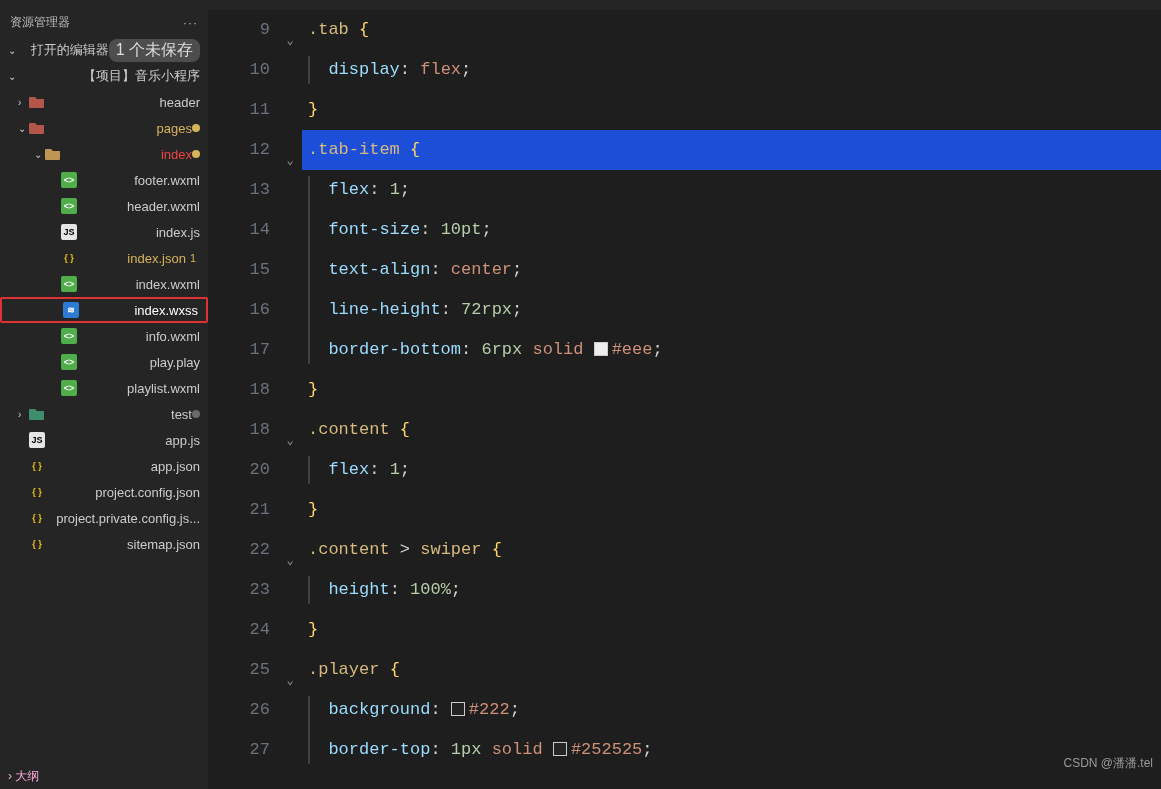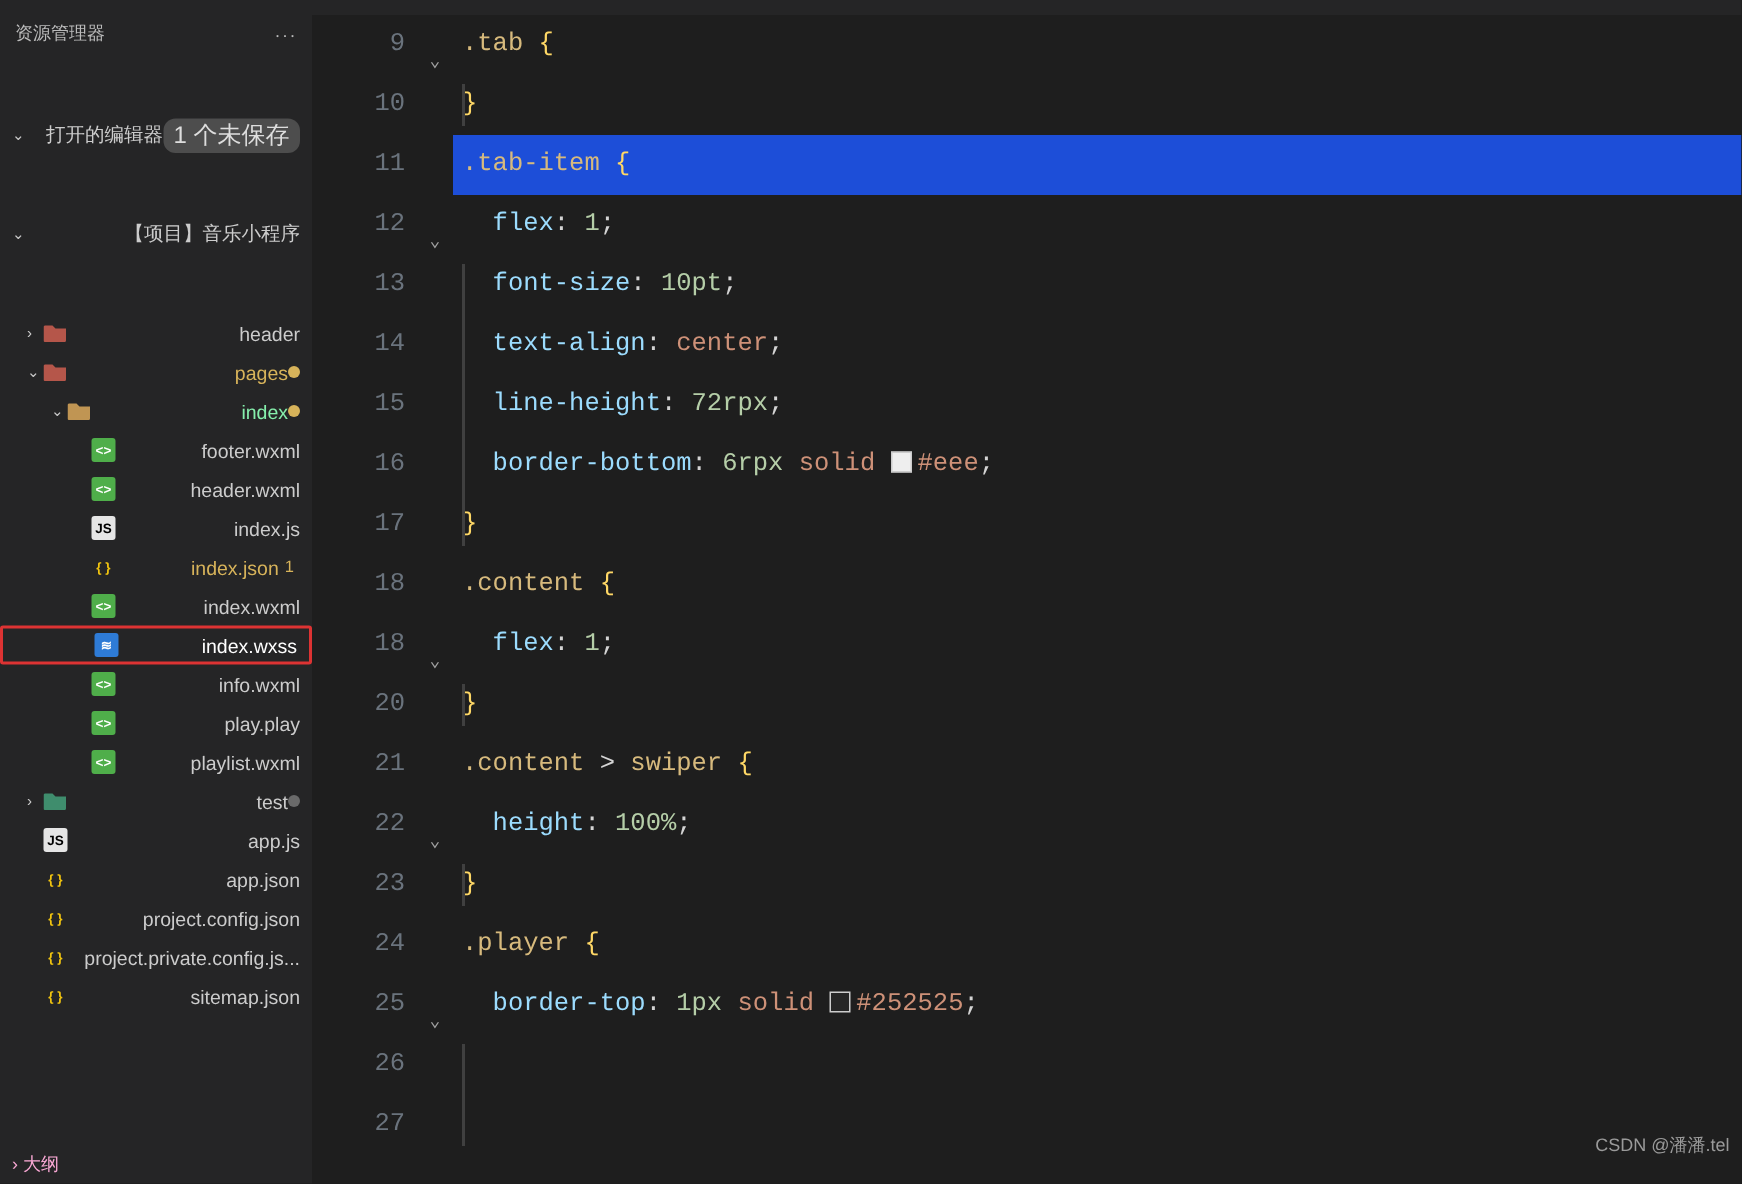--- a/index.html
+++ b/index.html
@@ -1,20 +1,20 @@
 <!DOCTYPE html>
 <html><head>
 <meta charset="utf-8">
 <style>
   * { box-sizing: border-box; margin: 0; padding: 0; }
   html, body { width: 1161px; height: 789px; background: #1e1e1e; font-family: Consolas, "Courier New", monospace; color: #ccc; overflow: hidden; }
   body { display: flex; flex-direction: column; }
   .top { height: 10px; background: #252526; }
   .main { flex: 1; display: flex; min-height: 0; }
-  .sidebar { width: 208px; background: #252526; color: #ccc; font-size: 13px; font-family: "Segoe UI", "Microsoft YaHei", sans-serif; display: flex; flex-direction: column; gap: 40px; }
+  .sidebar { width: 208px; background: #252526; color: #ccc; font-size: 13px; font-family: "Segoe UI", "Microsoft YaHei", sans-serif; display: flex; flex-direction: column; }
   .sidebar-hdr { display: flex; align-items: center; justify-content: space-between; padding: 4px 10px 6px 10px; color: #bbb; font-size: 12px; }
   .dots { letter-spacing: 1px; }
   .row { display: flex; align-items: center; height: 26px; padding: 0 8px; cursor: default; }
   .row .chev { width: 10px; font-size: 10px; color: #ccc; }
   .row .icon { width: 18px; display: inline-flex; align-items: center; justify-content: center; margin-right: 4px; }
   .row .label { flex: 1; white-space: nowrap; overflow: hidden; text-overflow: ellipsis; text-align: right; }
   .row .badge { color: #d7b35a; font-size: 11px; padding: 0 4px; }
   .row .ubadge { background: #4d4d4d; color: #ddd; border-radius: 8px; padding: 1px 7px; font-size: 16px; }
   .row.sel { color: #fff; }
   .indent1 { padding-left: 18px; }
@@ -100,21 +100,21 @@
         </div>
         <div class="row indent2">
           <span class="chev">⌄</span>
           <span class="icon">
             <span class="ic ic-folder ">
               <svg width="16" height="14" viewBox="0 0 16 14">
                 <path d="M1 2h5l2 2h7v8a1 1 0 0 1-1 1H1a1 1 0 0 1-1-1V3a1 1 0 0 1 1-1z"></path>
               </svg>
             </span>
           </span>
-          <span class="label" style="color:#86efac">index</span>
+          <span class="label" style="color:#ef4444">index</span>
           <span class="dotmod yellow"></span>
         </div>
         <div class="row indent3">
           <span class="chev"></span>
           <span class="icon">
             <span class="ic ic-wxml">&lt;&gt;</span>
           </span>
           <span class="label">footer.wxml</span>
         </div>
         <div class="row indent3">
@@ -266,35 +266,37 @@
         <div></div>
         <div>⌄</div>
         <div></div>
         <div></div>
         <div>⌄</div>
         <div></div>
         <div></div>
       </div>
     <div class="code" id="code">
         <div class="line"><span class="sel2">.tab </span><span class="brace">{</span></div>
+        <div class="line"><span class="punc">  </span><span class="prop">display</span><span class="punc">: </span><span class="val">flex</span><span class="punc">;</span></div>
         <div class="line"><span class="brace">}</span></div>
         <div class="line current"><span class="sel2">.tab-item </span><span class="brace">{</span></div>
         <div class="line"><span class="punc">  </span><span class="prop">flex</span><span class="punc">: </span><span class="num">1</span><span class="punc">;</span></div>
         <div class="line"><span class="punc">  </span><span class="prop">font-size</span><span class="punc">: </span><span class="num">10pt</span><span class="punc">;</span></div>
         <div class="line"><span class="punc">  </span><span class="prop">text-align</span><span class="punc">: </span><span class="val">center</span><span class="punc">;</span></div>
         <div class="line"><span class="punc">  </span><span class="prop">line-height</span><span class="punc">: </span><span class="num">72rpx</span><span class="punc">;</span></div>
         <div class="line"><span class="punc">  </span><span class="prop">border-bottom</span><span class="punc">: </span><span class="num">6rpx </span><span class="val">solid </span><span class="swatch" style="background:#eeeeee"></span><span class="val">#eee</span><span class="punc">;</span></div>
         <div class="line"><span class="brace">}</span></div>
         <div class="line"><span class="sel2">.content </span><span class="brace">{</span></div>
         <div class="line"><span class="punc">  </span><span class="prop">flex</span><span class="punc">: </span><span class="num">1</span><span class="punc">;</span></div>
         <div class="line"><span class="brace">}</span></div>
         <div class="line"><span class="sel2">.content </span><span class="punc">&gt; </span><span class="sel2">swiper </span><span class="brace">{</span></div>
         <div class="line"><span class="punc">  </span><span class="prop">height</span><span class="punc">: </span><span class="num">100%</span><span class="punc">;</span></div>
         <div class="line"><span class="brace">}</span></div>
         <div class="line"><span class="sel2">.player </span><span class="brace">{</span></div>
+        <div class="line"><span class="punc">  </span><span class="prop">background</span><span class="punc">: </span><span class="swatch" style="background:#222222"></span><span class="val">#222</span><span class="punc">;</span></div>
         <div class="line"><span class="punc">  </span><span class="prop">border-top</span><span class="punc">: </span><span class="num">1px </span><span class="val">solid </span><span class="swatch" style="background:#252525"></span><span class="val">#252525</span><span class="punc">;</span></div>
         <div class="decl-bar" style="top: 46px; height: 28px;"></div>
         <div class="decl-bar" style="top: 166px; height: 188px;"></div>
         <div class="decl-bar" style="top: 446px; height: 28px;"></div>
         <div class="decl-bar" style="top: 566px; height: 28px;"></div>
         <div class="decl-bar" style="top: 686px; height: 68px;"></div>
       </div>
     <div class="watermark">CSDN @潘潘.tel</div>
   </div>
 

